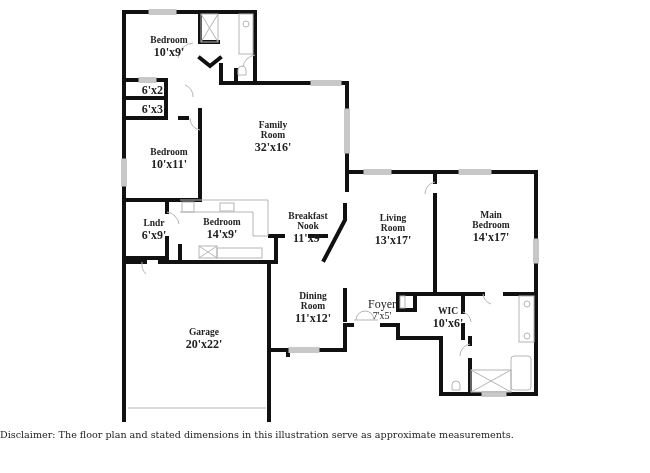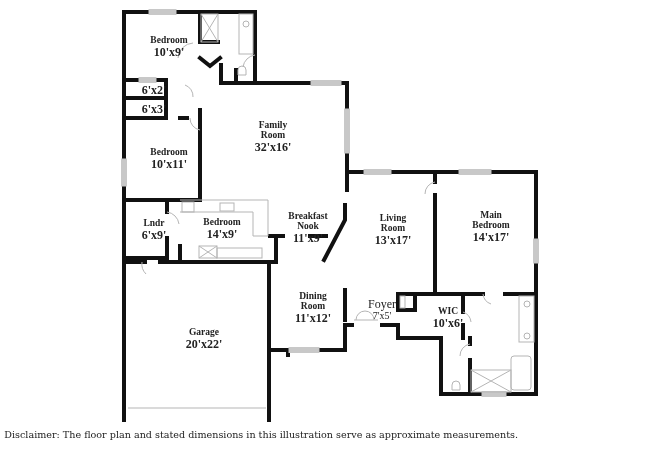--- a/index.html
+++ b/index.html
@@ -3,21 +3,21 @@
 <meta charset="utf-8">
 <style>
   html, body { margin: 0; padding: 0; background: #ffffff; }
   body { width: 650px; height: 473px; position: relative; overflow: hidden; font-family: "DejaVu Serif", serif; }
   #plan { position: absolute; left: 0; top: 0; width: 650px; height: 473px; }
   .label { position: absolute; text-align: center; font-family: Liberation Serif, serif; font-weight: bold; color: #222; line-height: 1.05; transform: translateX(-50%); white-space: nowrap; margin-left: 8px; }
   .label .name { display: block; font-size: 9.5px; }
   .label .dim { display: block; font-size: 12px; }
   .label.small .name { font-size: 12px; font-weight: normal; }
   .label.small .dim { font-size: 10px; font-weight: normal; }
-  .disclaimer { position: absolute; left: 0; top: 428px; width: 518px; text-align: right; font-family: "DejaVu Serif", serif; font-size: 9.6px; color: #222; line-height: 13px; }
+  .disclaimer { position: absolute; left: 0; top: 428px; width: 518px; text-align: left; font-family: "DejaVu Serif", serif; font-size: 9.6px; color: #222; line-height: 13px; }
 </style>
 </head>
 <body>
 
 <svg id="plan" viewBox="0 0 650 473" xmlns="http://www.w3.org/2000/svg">
 
   <g stroke="#111" stroke-width="4" fill="none" stroke-linecap="square">
 
     <path d="M124 12 L150 12 M175 12 L200 12 L255 12 L255 55"></path>
     <path d="M124 12 L124 160 M124 185 L124 420"></path>

